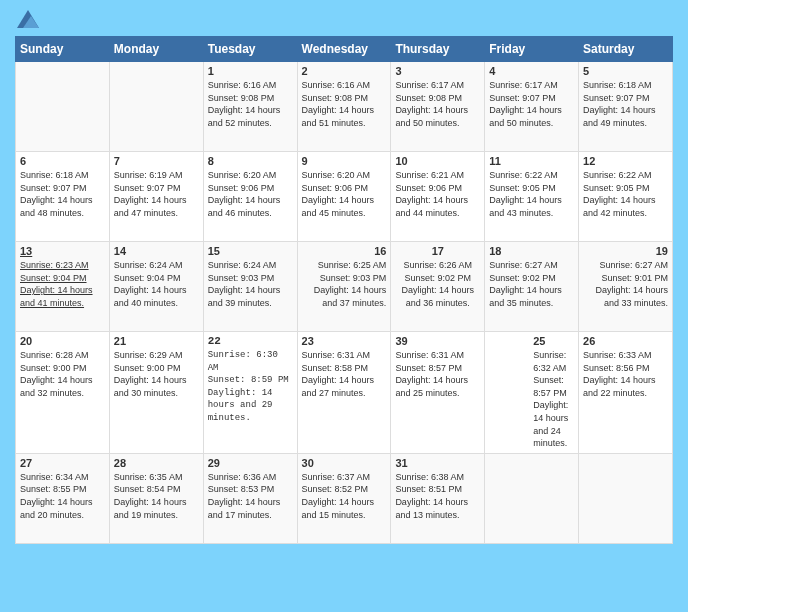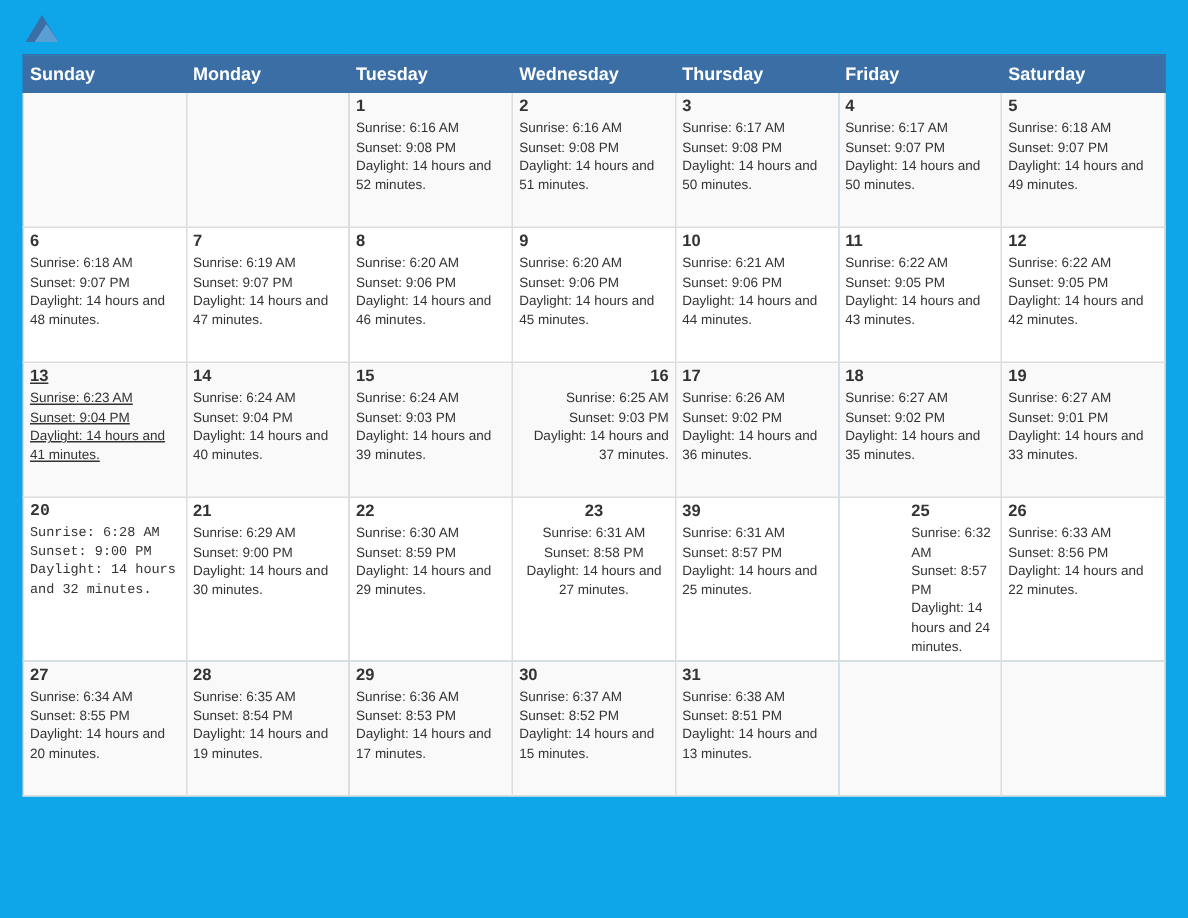--- a/index.html
+++ b/index.html
@@ -4,23 +4,23 @@
   <style>
     * { box-sizing: border-box; margin: 0; padding: 0; }
     body {
       font-family: Arial, sans-serif;
       background: #fff;
       width: 792px;
       min-height: 612px;
       overflow: hidden;
     }
     .page {
-      width: 792px;
+      width: 688px;
       min-height: 612px;
-      background: #0ea5e9;
+      background: #7dd3fc;
       padding: 10px 15px 10px 15px;
     }
     .header {
       display: flex;
       justify-content: space-between;
       align-items: flex-start;
       margin-bottom: 8px;
     }
     .logo {
       display: flex;
@@ -206,47 +206,47 @@
             <div class="day-info">Sunrise: 6:24 AM<br>Sunset: 9:04 PM<br>Daylight: 14 hours and 40 minutes.</div>
           </td>
           <td style="background-color: rgb(249, 249, 249);">
             <span class="day-num">15</span>
             <div class="day-info">Sunrise: 6:24 AM<br>Sunset: 9:03 PM<br>Daylight: 14 hours and 39 minutes.</div>
           </td>
           <td style="background-color: rgb(249, 249, 249); text-align: right;">
             <span class="day-num">16</span>
             <div class="day-info">Sunrise: 6:25 AM<br>Sunset: 9:03 PM<br>Daylight: 14 hours and 37 minutes.</div>
           </td>
-          <td style="background-color: rgb(249, 249, 249);">
+          <td style="background-color: rgb(249, 249, 249); text-align: center;">
             <span class="day-num">17</span>
             <div class="day-info">Sunrise: 6:26 AM<br>Sunset: 9:02 PM<br>Daylight: 14 hours and 36 minutes.</div>
           </td>
           <td style="background-color: rgb(249, 249, 249);">
             <span class="day-num">18</span>
             <div class="day-info">Sunrise: 6:27 AM<br>Sunset: 9:02 PM<br>Daylight: 14 hours and 35 minutes.</div>
           </td>
-          <td style="background-color: rgb(249, 249, 249);">
+          <td style="background-color: rgb(249, 249, 249); text-align: right;">
             <span class="day-num">19</span>
             <div class="day-info">Sunrise: 6:27 AM<br>Sunset: 9:01 PM<br>Daylight: 14 hours and 33 minutes.</div>
           </td>
         </tr>
         <tr>
-          <td style="background-color: rgb(255, 255, 255); font-family: Liberation Mono, monospace;">
+          <td style="background-color: rgb(255, 255, 255);">
             <span class="day-num">20</span>
             <div class="day-info">Sunrise: 6:28 AM<br>Sunset: 9:00 PM<br>Daylight: 14 hours and 32 minutes.</div>
           </td>
           <td style="background-color: rgb(255, 255, 255);">
             <span class="day-num">21</span>
             <div class="day-info">Sunrise: 6:29 AM<br>Sunset: 9:00 PM<br>Daylight: 14 hours and 30 minutes.</div>
           </td>
-          <td style="background-color: rgb(255, 255, 255);">
+          <td style="background-color: rgb(255, 255, 255); font-family: Liberation Mono, monospace;">
             <span class="day-num">22</span>
             <div class="day-info">Sunrise: 6:30 AM<br>Sunset: 8:59 PM<br>Daylight: 14 hours and 29 minutes.</div>
           </td>
-          <td style="background-color: rgb(255, 255, 255); text-align: center;">
+          <td style="background-color: rgb(255, 255, 255);">
             <span class="day-num">23</span>
             <div class="day-info">Sunrise: 6:31 AM<br>Sunset: 8:58 PM<br>Daylight: 14 hours and 27 minutes.</div>
           </td>
           <td style="background-color: rgb(255, 255, 255);">
             <span class="day-num">39</span>
             <div class="day-info">Sunrise: 6:31 AM<br>Sunset: 8:57 PM<br>Daylight: 14 hours and 25 minutes.</div>
           </td>
           <td style="background-color: rgb(255, 255, 255); padding-left: 48px;">
             <span class="day-num">25</span>
             <div class="day-info">Sunrise: 6:32 AM<br>Sunset: 8:57 PM<br>Daylight: 14 hours and 24 minutes.</div>

